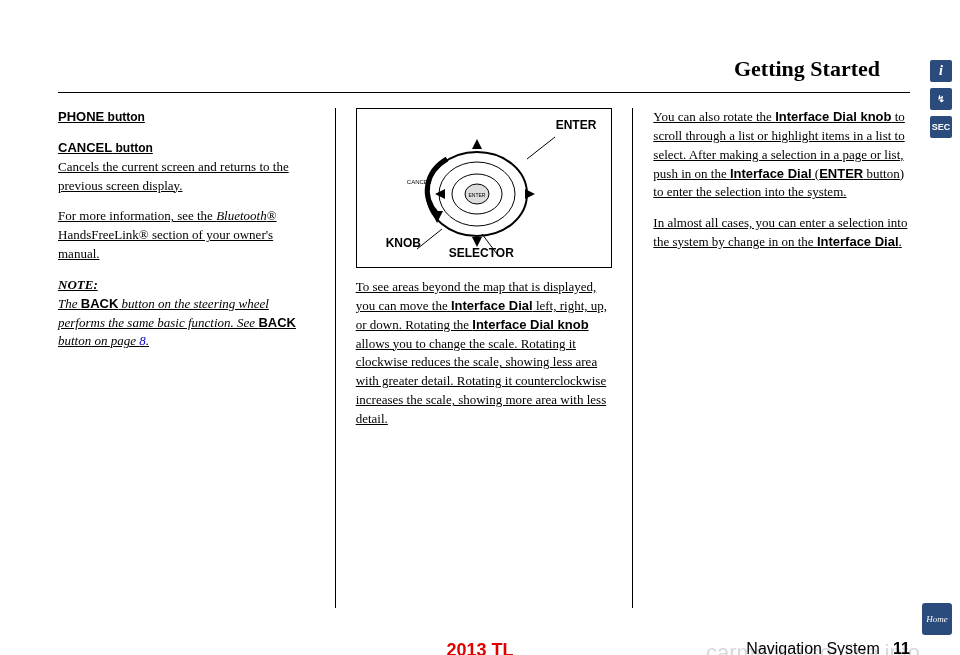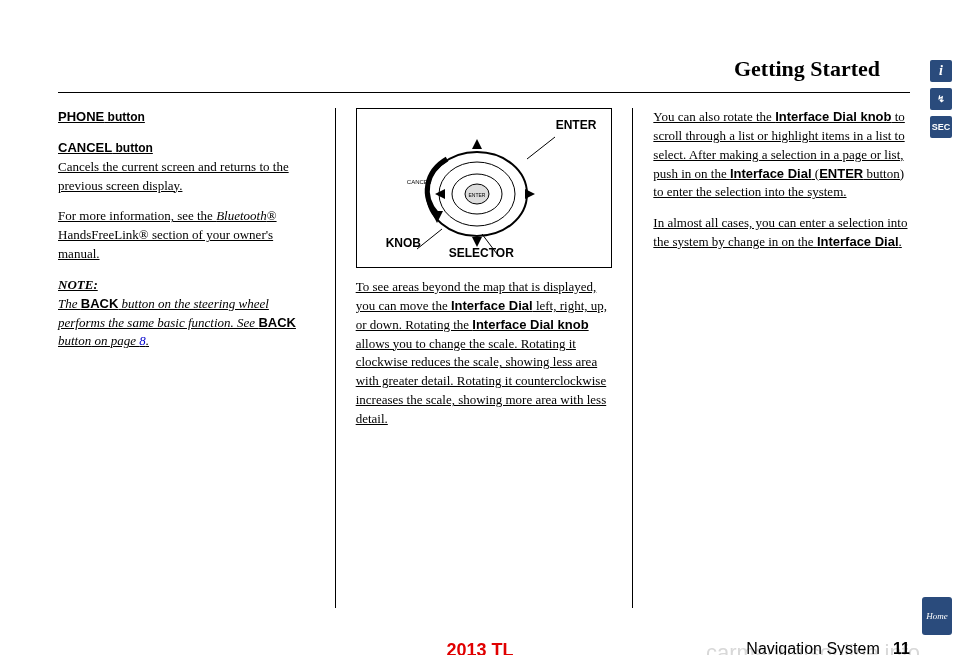--- a/index.html
+++ b/index.html
@@ -139,21 +139,21 @@
       display: flex;
       align-items: center;
       justify-content: center;
       border-radius: 2px;
     }
     .home-icon {
       position: absolute;
       right: 8px;
       bottom: 20px;
       width: 30px;
-      height: 38px;
+      height: 32px;
       background: #2a4b7c;
       color: #fff;
       font-family: cursive;
       font-size: 9px;
       font-style: italic;
       display: flex;
       align-items: center;
       justify-content: center;
       border-radius: 3px;
     }

